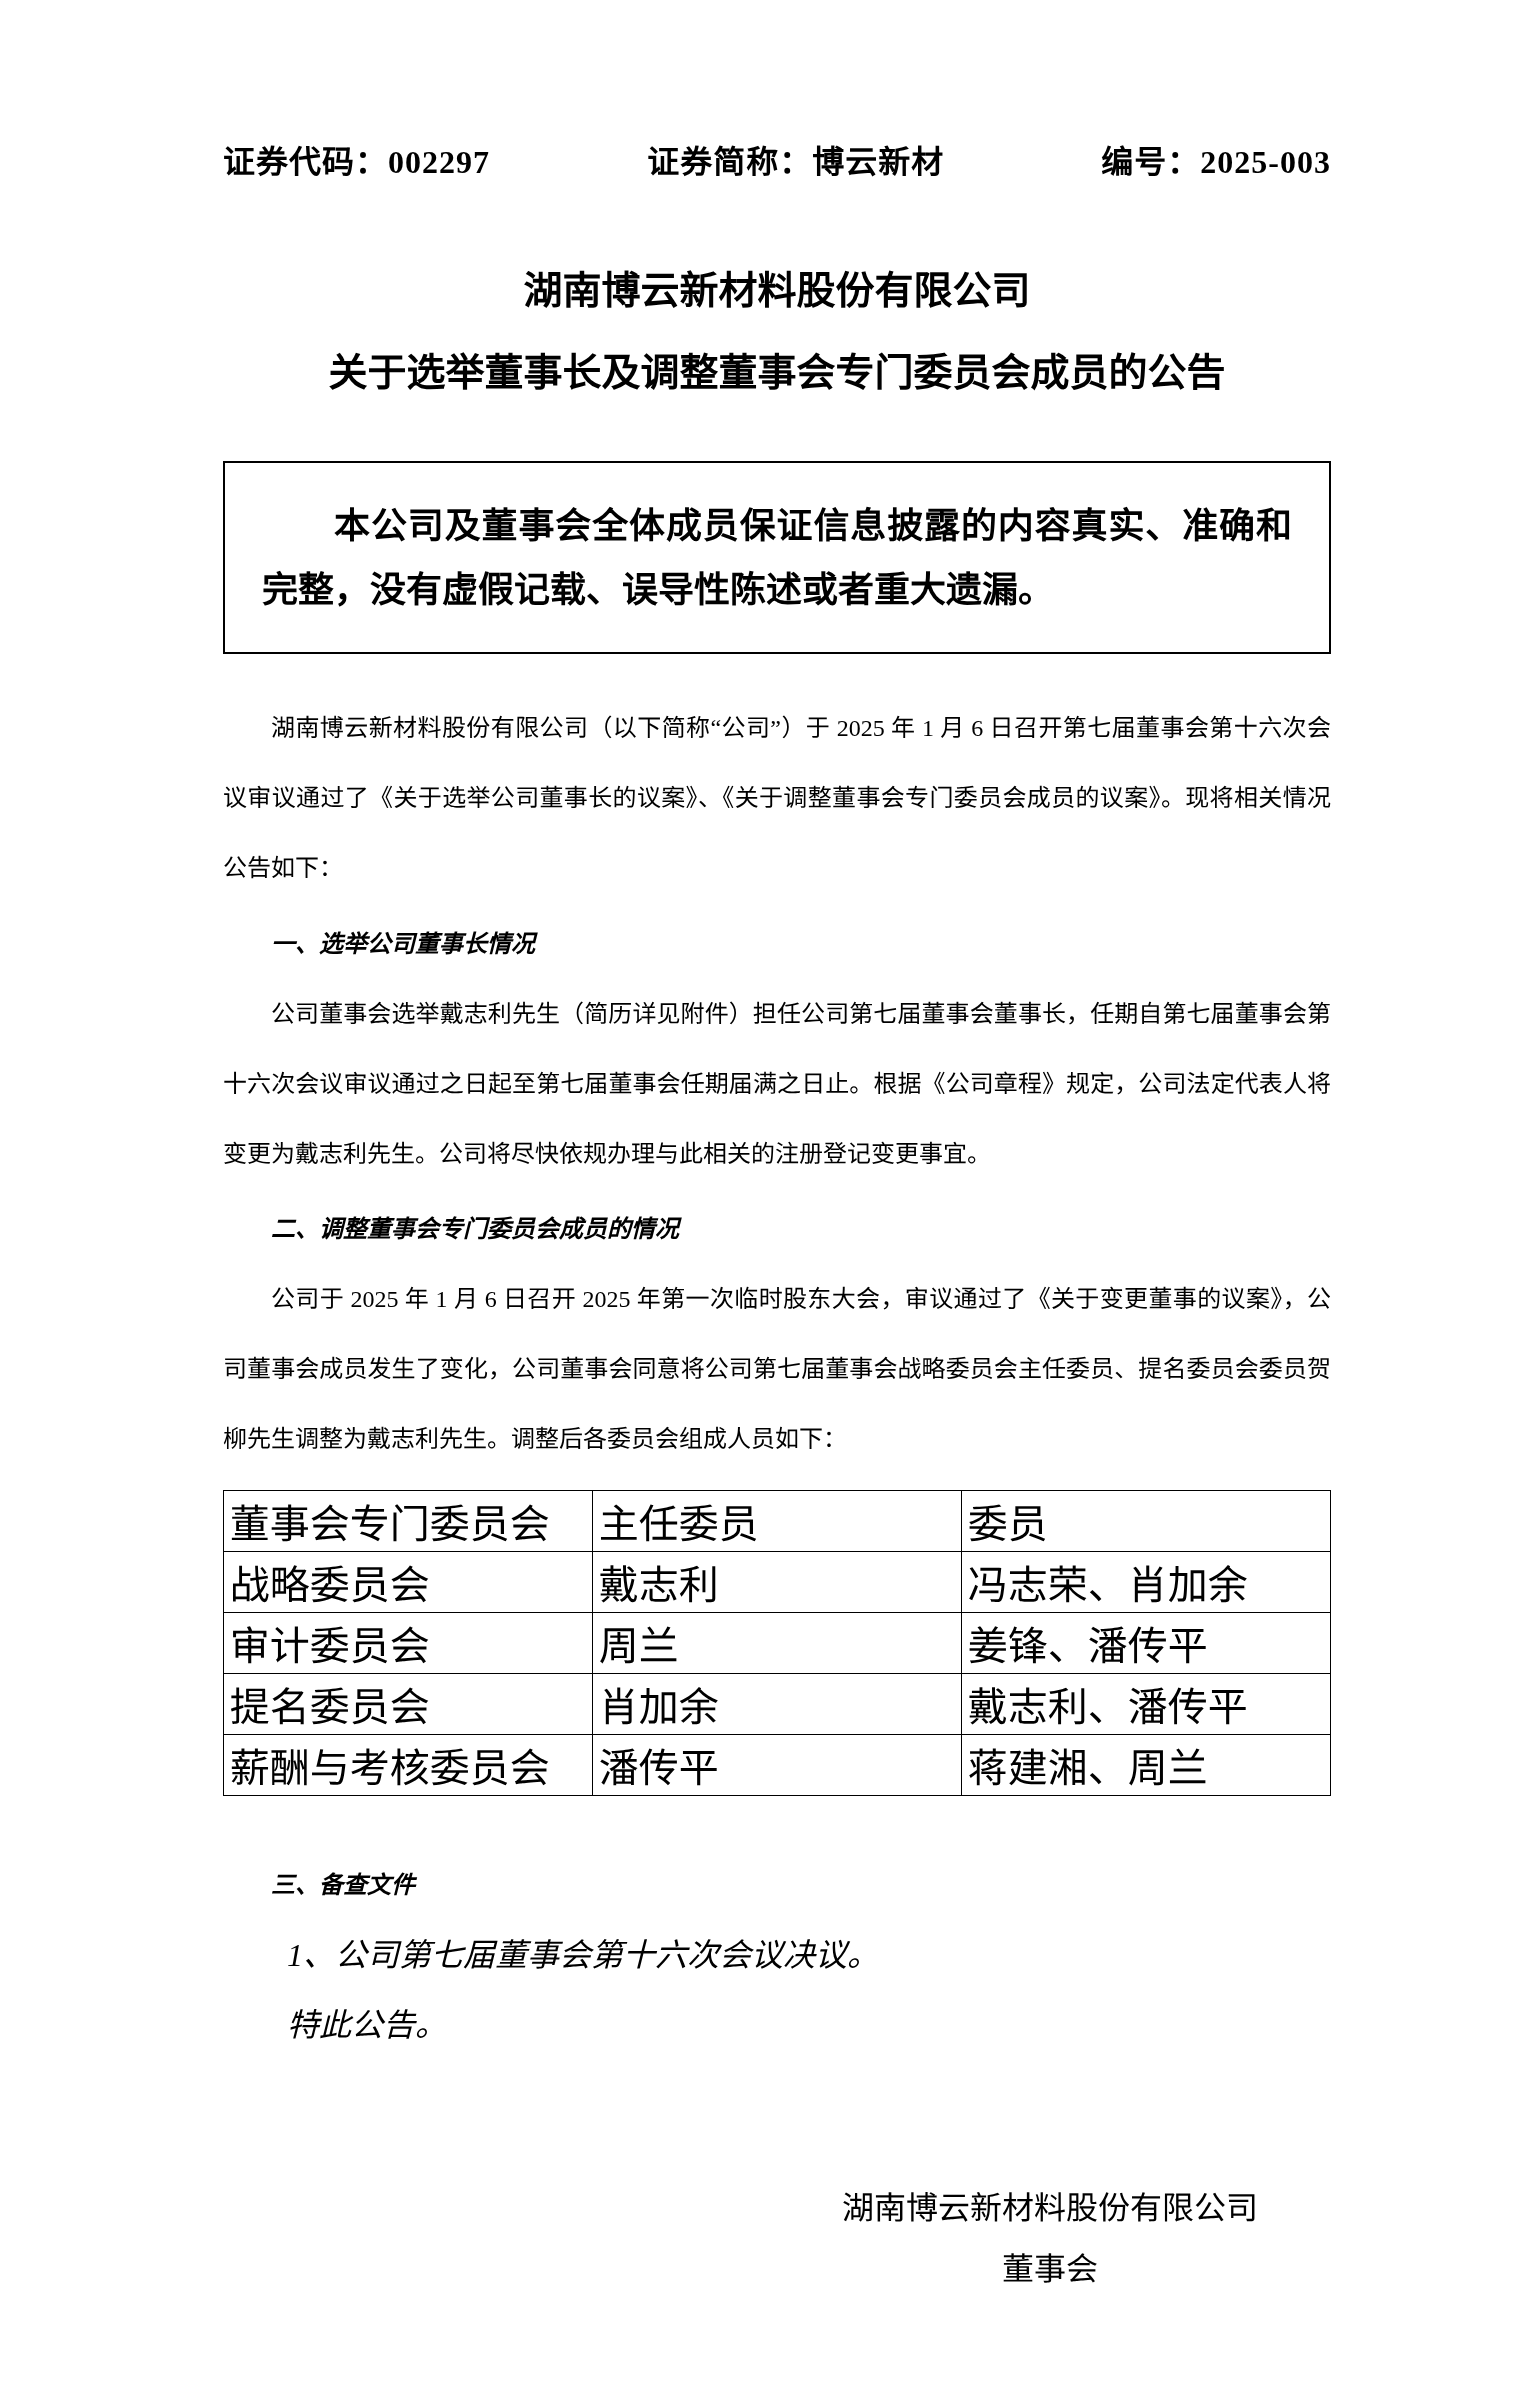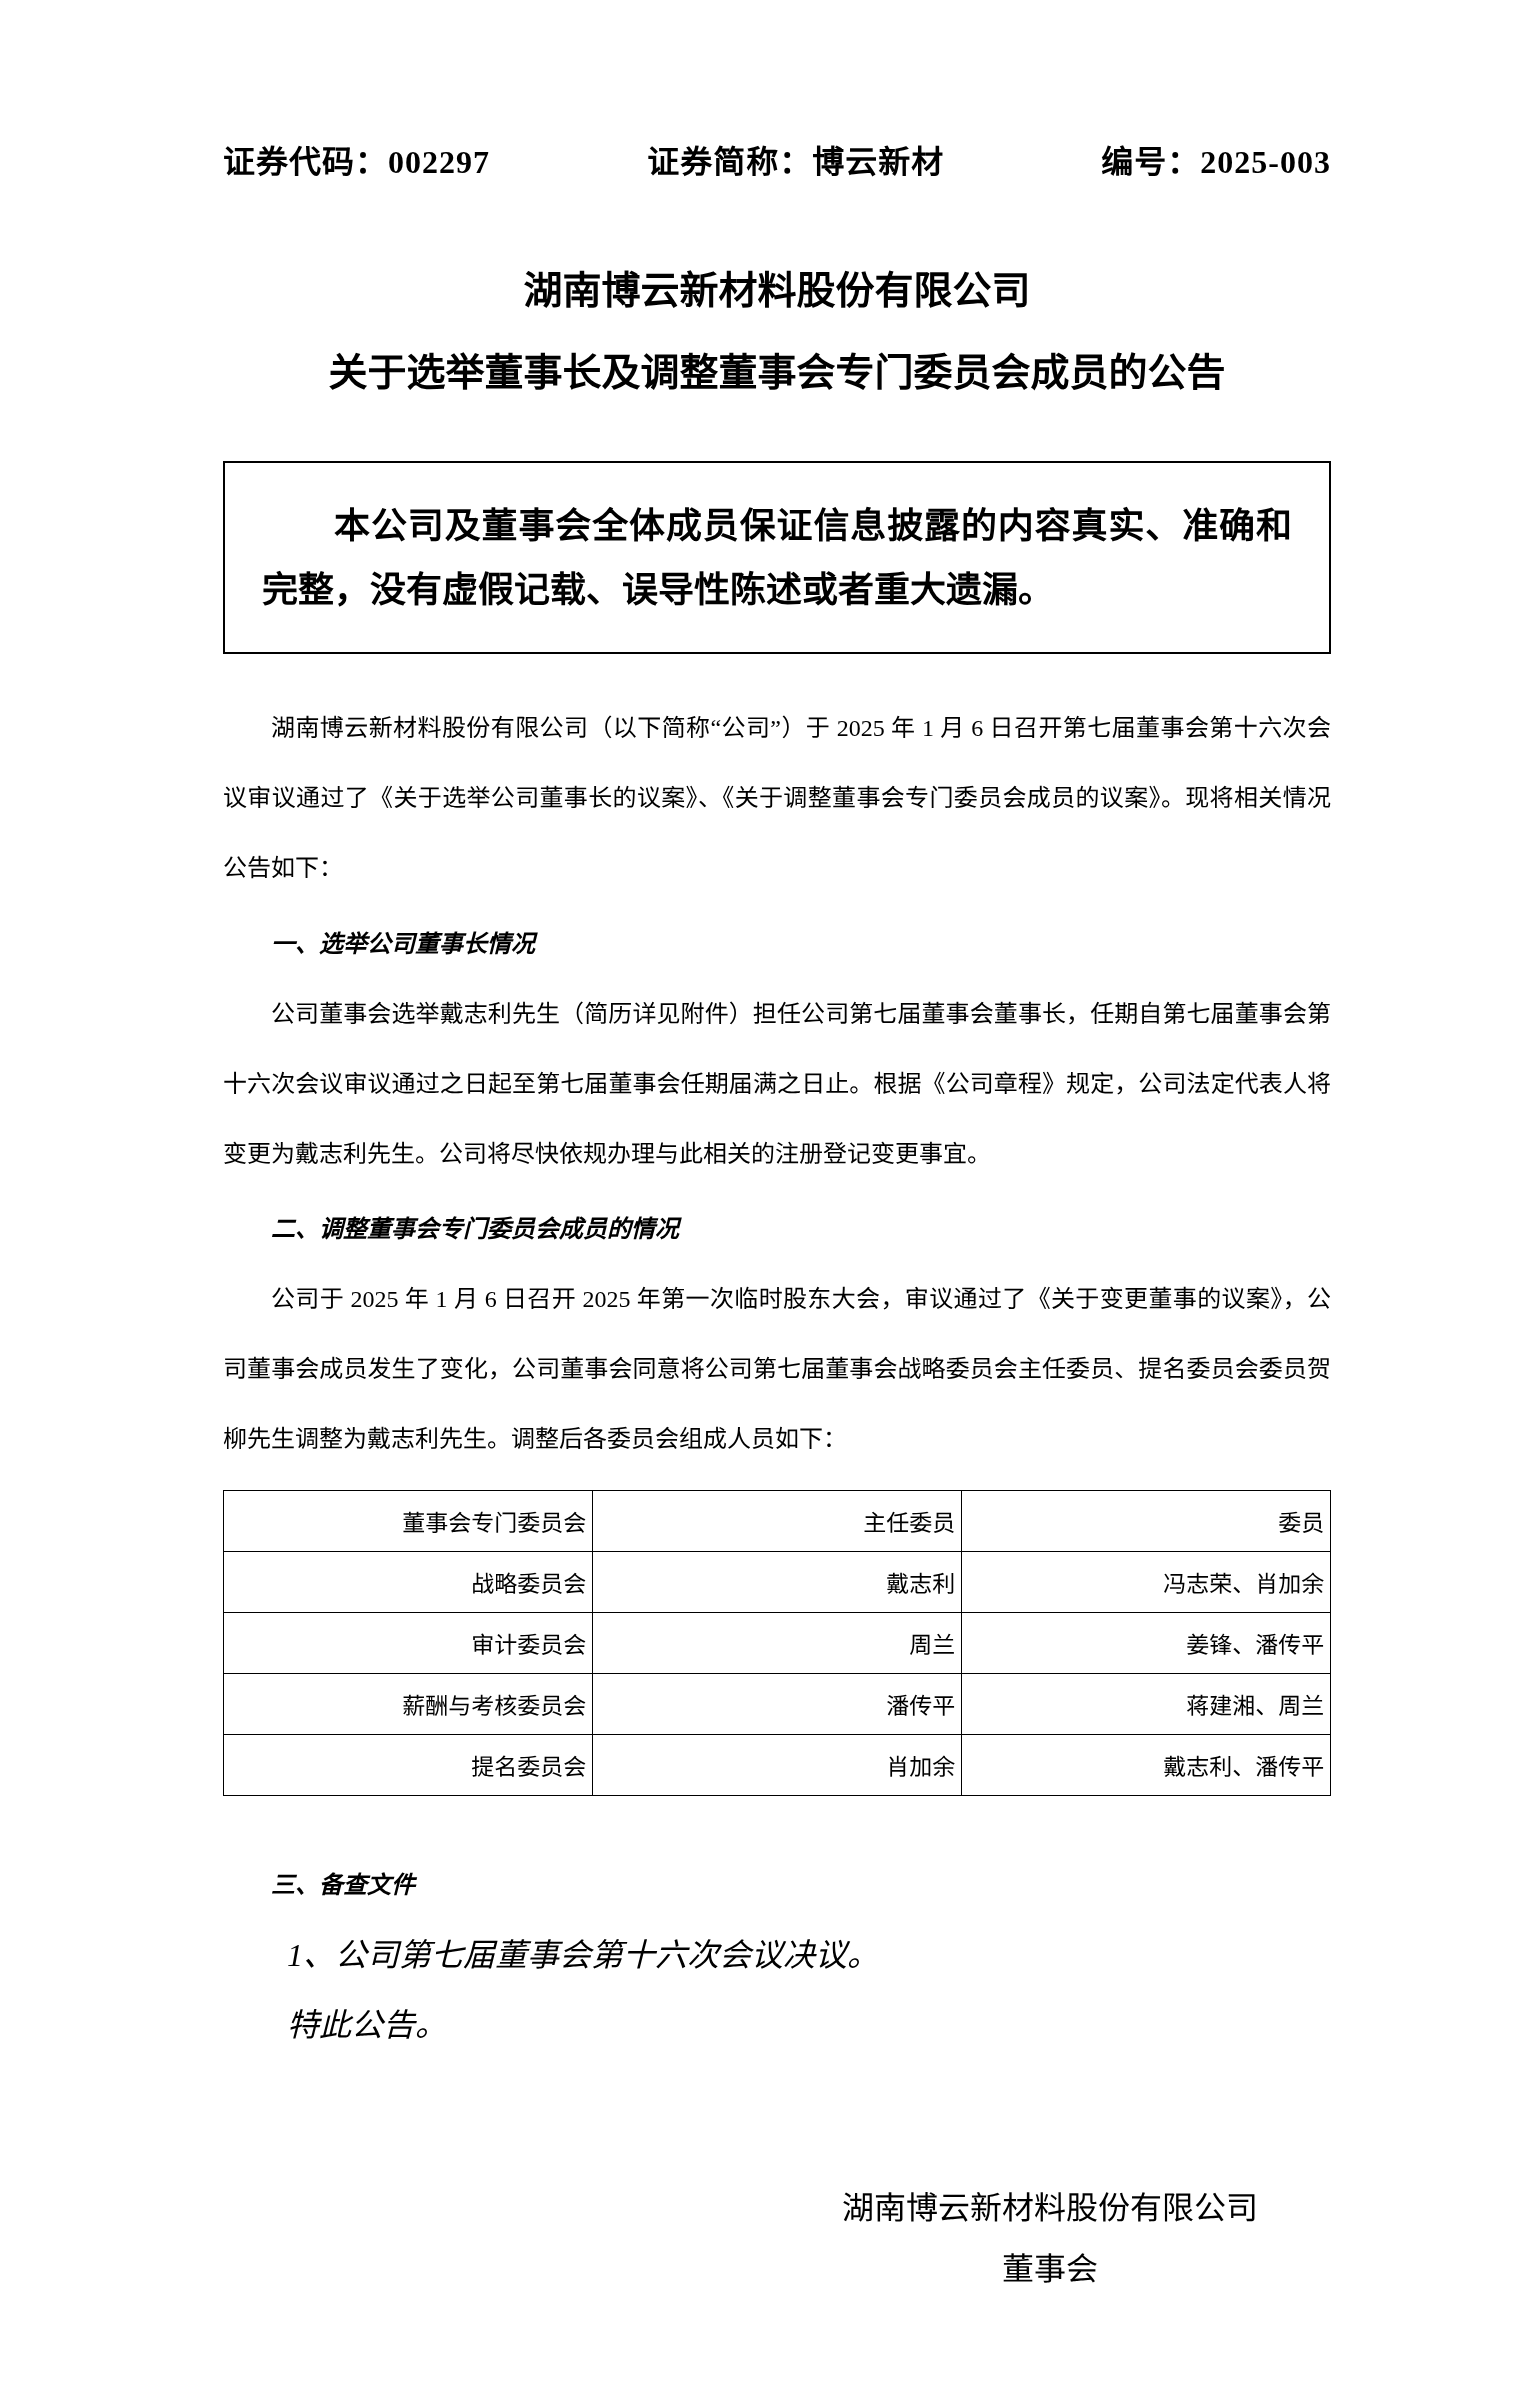--- a/index.html
+++ b/index.html
@@ -80,23 +80,23 @@
   .committee-table {
     width: 100%;
     margin-top: 15.5px;
     border-collapse: collapse;
     table-layout: fixed;
   }
   .committee-table th,
   .committee-table td {
     border: 1.9px solid #000000;
     height: 60px;
-    text-align: right;
+    text-align: left;
     vertical-align: middle;
-    font-size: 23px;
+    font-size: 40px;
     font-weight: normal;
     padding: 0 5.8px;
     margin-top: 16px;
   }
   .sec3 { margin-top: 54px; }
   
   .signature-block {
     margin-top: 118px;
     margin-left: auto;
     margin-right: 53px;
@@ -148,28 +148,28 @@
         <td>战略委员会</td>
         <td>戴志利</td>
         <td>冯志荣、肖加余</td>
       </tr>
       <tr>
         <td>审计委员会</td>
         <td>周兰</td>
         <td>姜锋、潘传平</td>
       </tr>
       <tr>
+        <td>提名委员会</td>
+        <td>肖加余</td>
+        <td>戴志利、潘传平</td>
+      </tr>
+      <tr>
         <td>薪酬与考核委员会</td>
         <td>潘传平</td>
         <td>蒋建湘、周兰</td>
-      </tr>
-      <tr>
-        <td>提名委员会</td>
-        <td>肖加余</td>
-        <td>戴志利、潘传平</td>
       </tr>
     </tbody>
   </table>
 
   <p class="section-heading sec3">三、备查文件</p>
   <p class="plain-line">1、公司第七届董事会第十六次会议决议。</p>
   <p class="plain-line">特此公告。</p>
 
   <div class="signature-block">
     <div>湖南博云新材料股份有限公司</div>

